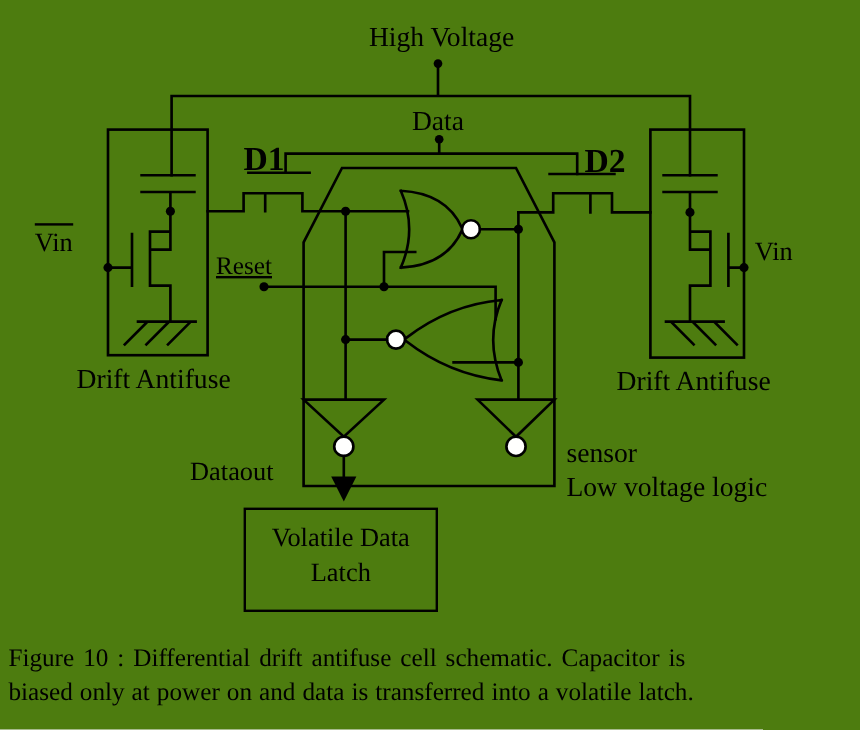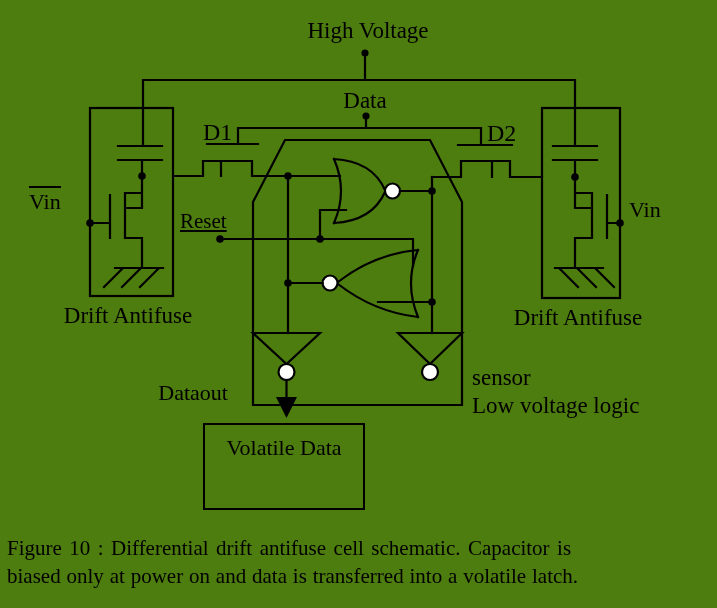--- a/index.html
+++ b/index.html
@@ -8,21 +8,21 @@
     font-family:"Liberation Serif","DejaVu Serif",serif;color:#000;overflow:hidden;
     margin:0 auto;
   }
   .page svg{position:absolute;left:0;top:0;}
   .lbl{position:absolute;white-space:nowrap;line-height:1.1;}
   .c{text-align:center;}
   .r{text-align:right;}
   .f23{font-size:23px;}
   .f22{font-size:22px;}
   .f21{font-size:21px;text-decoration:underline;}
-  .f20{font-size:24px;}
+  .f20{font-size:28px;font-weight:bold;}
   .vinbar span{display:inline-block;border-top:2px solid #000;padding-top:2px;}
   .latchbox{
     position:absolute;left:203px;top:423px;width:158px;height:75px;
     border:2px solid #000;text-align:center;font-size:22px;line-height:29px;
     padding-top:8px;box-sizing:content-box;
   }
   .sensor-lbl{position:absolute;left:472px;top:364px;font-size:23px;line-height:28px;white-space:nowrap;}
   .caption{position:absolute;left:7px;width:706px;font-size:21px;white-space:nowrap;}
   .cap1{top:536px;word-spacing:2.2px;}
   .cap2{top:564px;word-spacing:0.6px;}
@@ -139,18 +139,19 @@
 
   <div class="lbl r f22" style="left:128px;top:381px;width:100px;">Dataout</div>
 
   <div class="sensor-lbl">
     <div>sensor</div>
     <div>Low voltage logic</div>
   </div>
 
   <div class="latchbox">
     <div>Volatile Data</div>
+    <div>Latch</div>
   </div>
 
   <div class="caption cap1">Figure 10 : Differential drift antifuse cell schematic. Capacitor is</div>
   <div class="caption cap2">biased only at power on and data is transferred into a volatile latch.</div>
 
 </div>
 
 </body></html>

